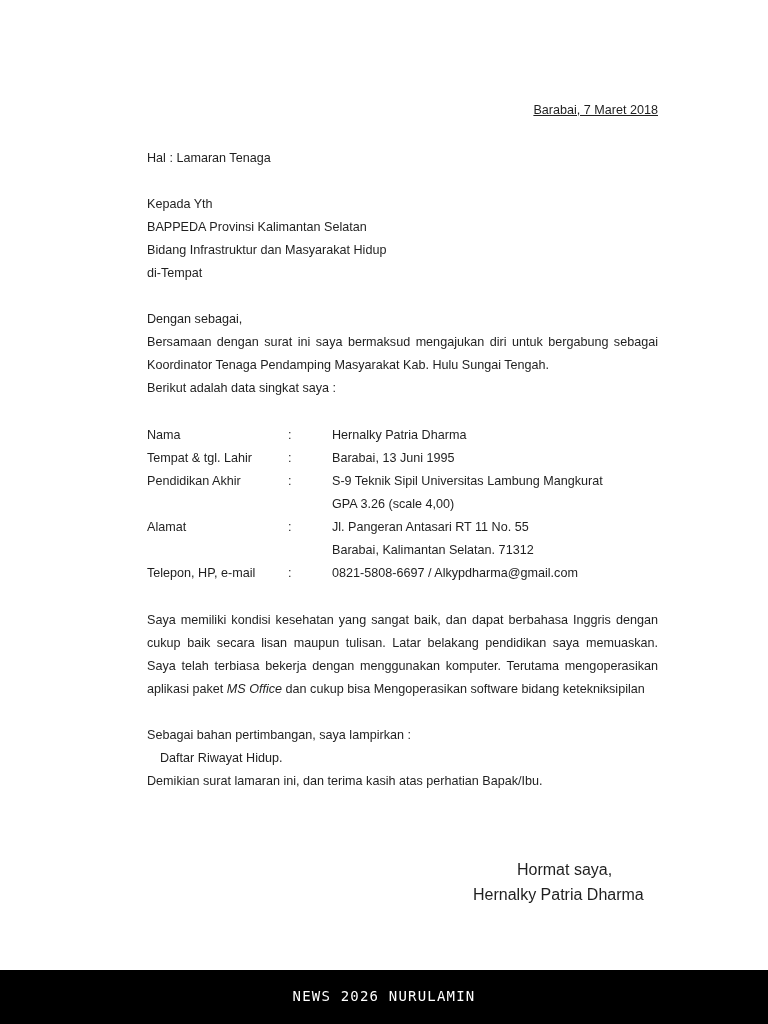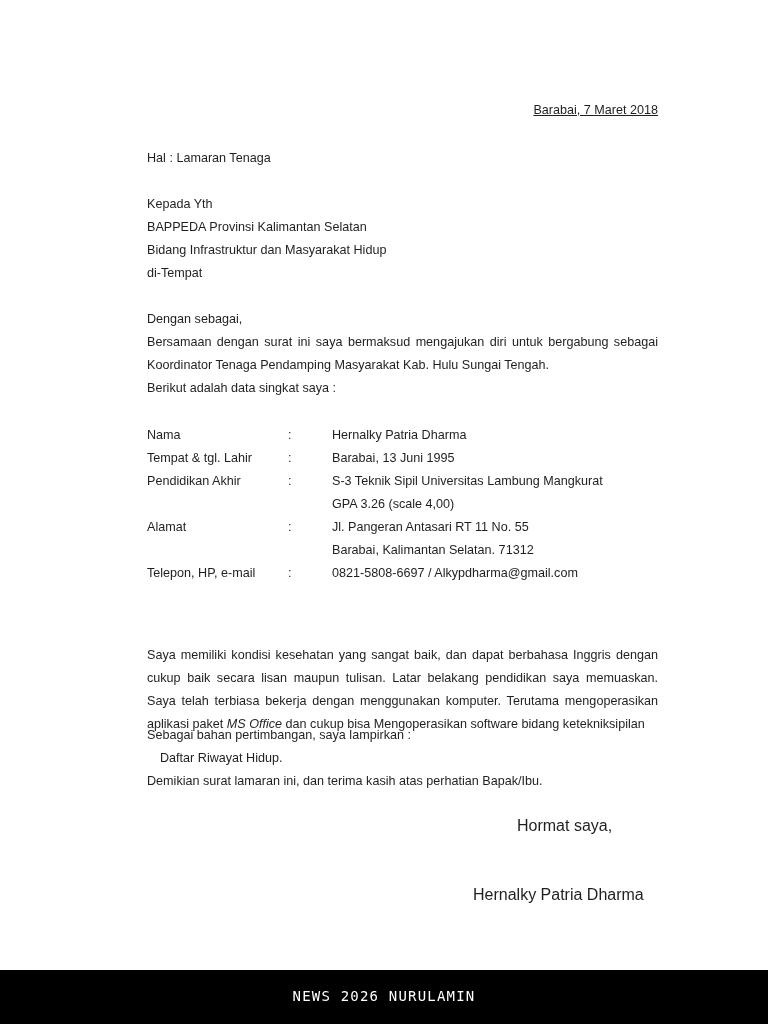--- a/index.html
+++ b/index.html
@@ -40,31 +40,30 @@
   .recipient { top: 193px; }
   .intro { top: 308px; }
   .intro .just {
     text-align: justify;
     text-align-last: left;
   }
   .closing-para { top: 609px; }
   .closing-para .just {
     text-align: justify;
     text-align-last: left;
-    margin-top: 35px;
   }
   .attach { top: 724px; }
   .indent { padding-left: 13px; }
   .sign-title {
     position: absolute;
     left: 147px;
     top: 817px;
     width: 511px;
   }
-  .sign-title .inner { padding-left: 370px; }
+  .sign-title .inner { padding-left: 370px; margin-top: 44px; }
   .sign-name {
     position: absolute;
     left: 147px;
     top: 886px;
     width: 511px;
   }
   .sign-name .inner { padding-left: 326px; }
 
   
   .data-table {
@@ -143,21 +142,21 @@
       </tr>
       <tr>
         <td class="col-label">Tempat &amp; tgl. Lahir</td>
         <td class="col-sep">:</td>
         <td class="col-value">Barabai, 13 Juni 1995</td>
       </tr>
       <tr>
         <td class="col-label">Pendidikan Akhir</td>
         <td class="col-sep">:</td>
         <td class="col-value">
-          <div class="val-just">S-3 Teknik Sipil Universitas Lambung Mangkurat</div>
+          <div class="val-just">S-9 Teknik Sipil Universitas Lambung Mangkurat</div>
           <div>GPA  3.26 (scale 4,00)</div>
         </td>
       </tr>
       <tr>
         <td class="col-label">Alamat</td>
         <td class="col-sep">:</td>
         <td class="col-value">
           <div>Jl. Pangeran Antasari  RT 11 No. 55</div>
           <div>Barabai, Kalimantan Selatan. 71312</div>
         </td>

